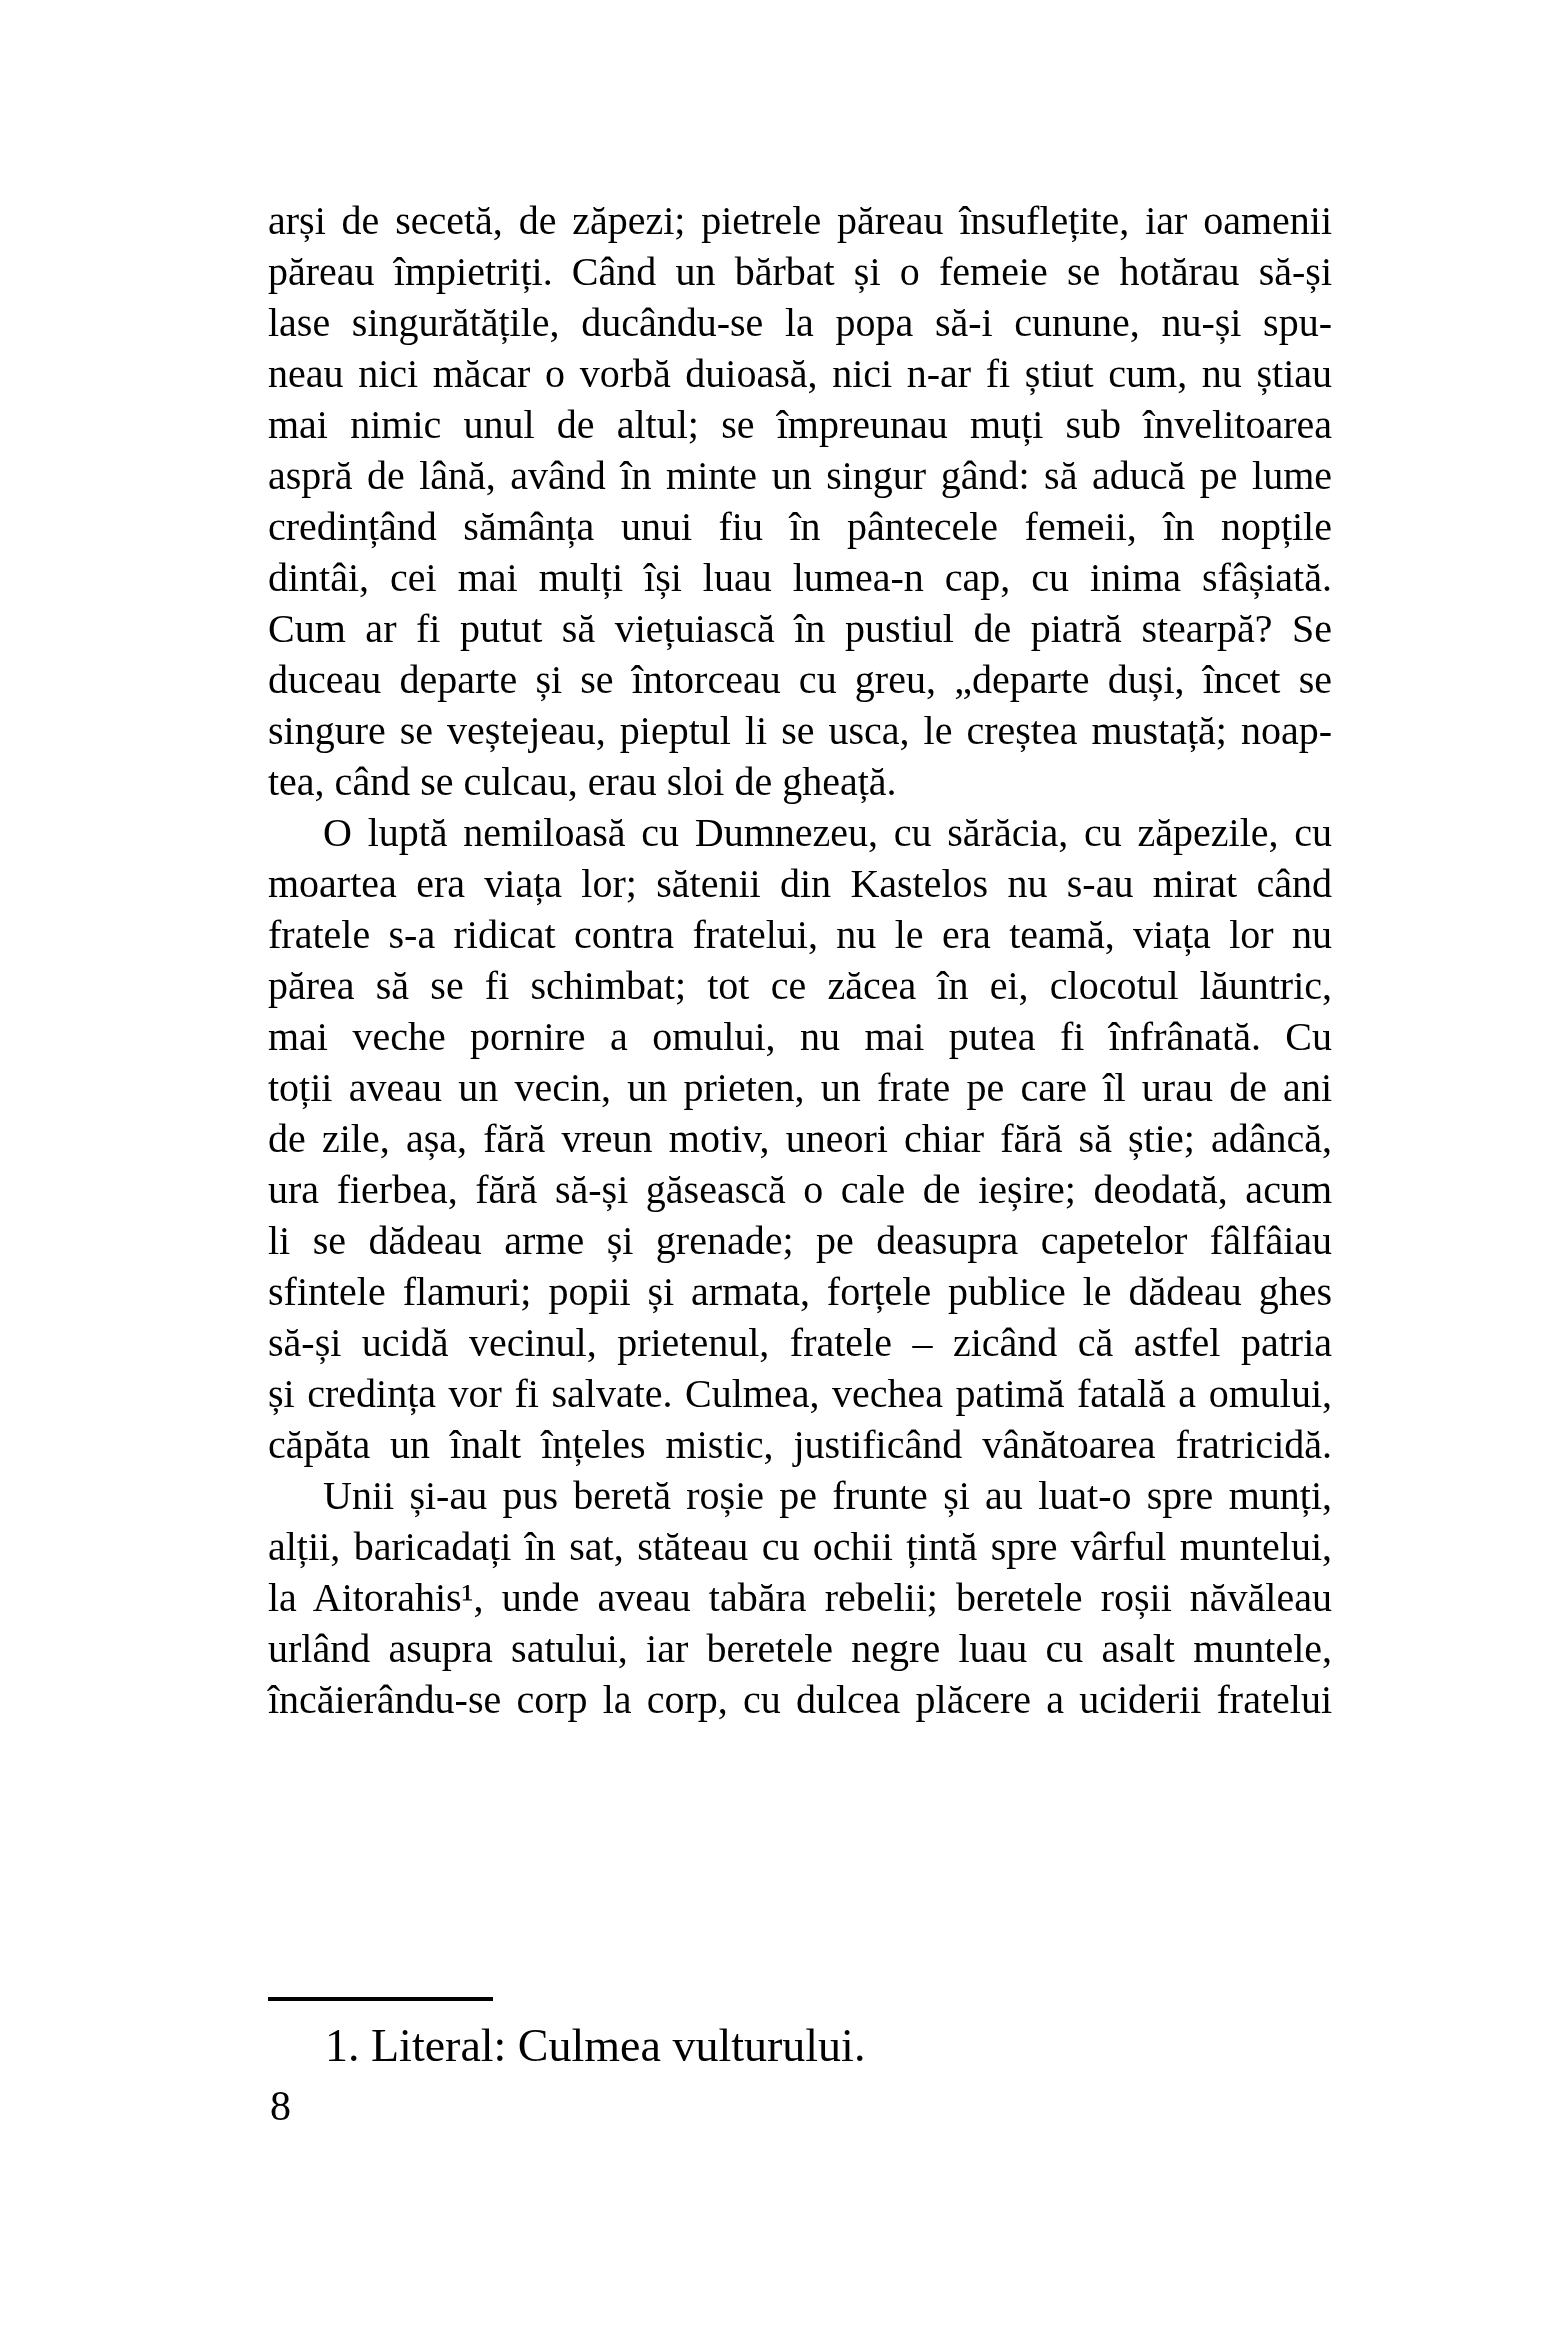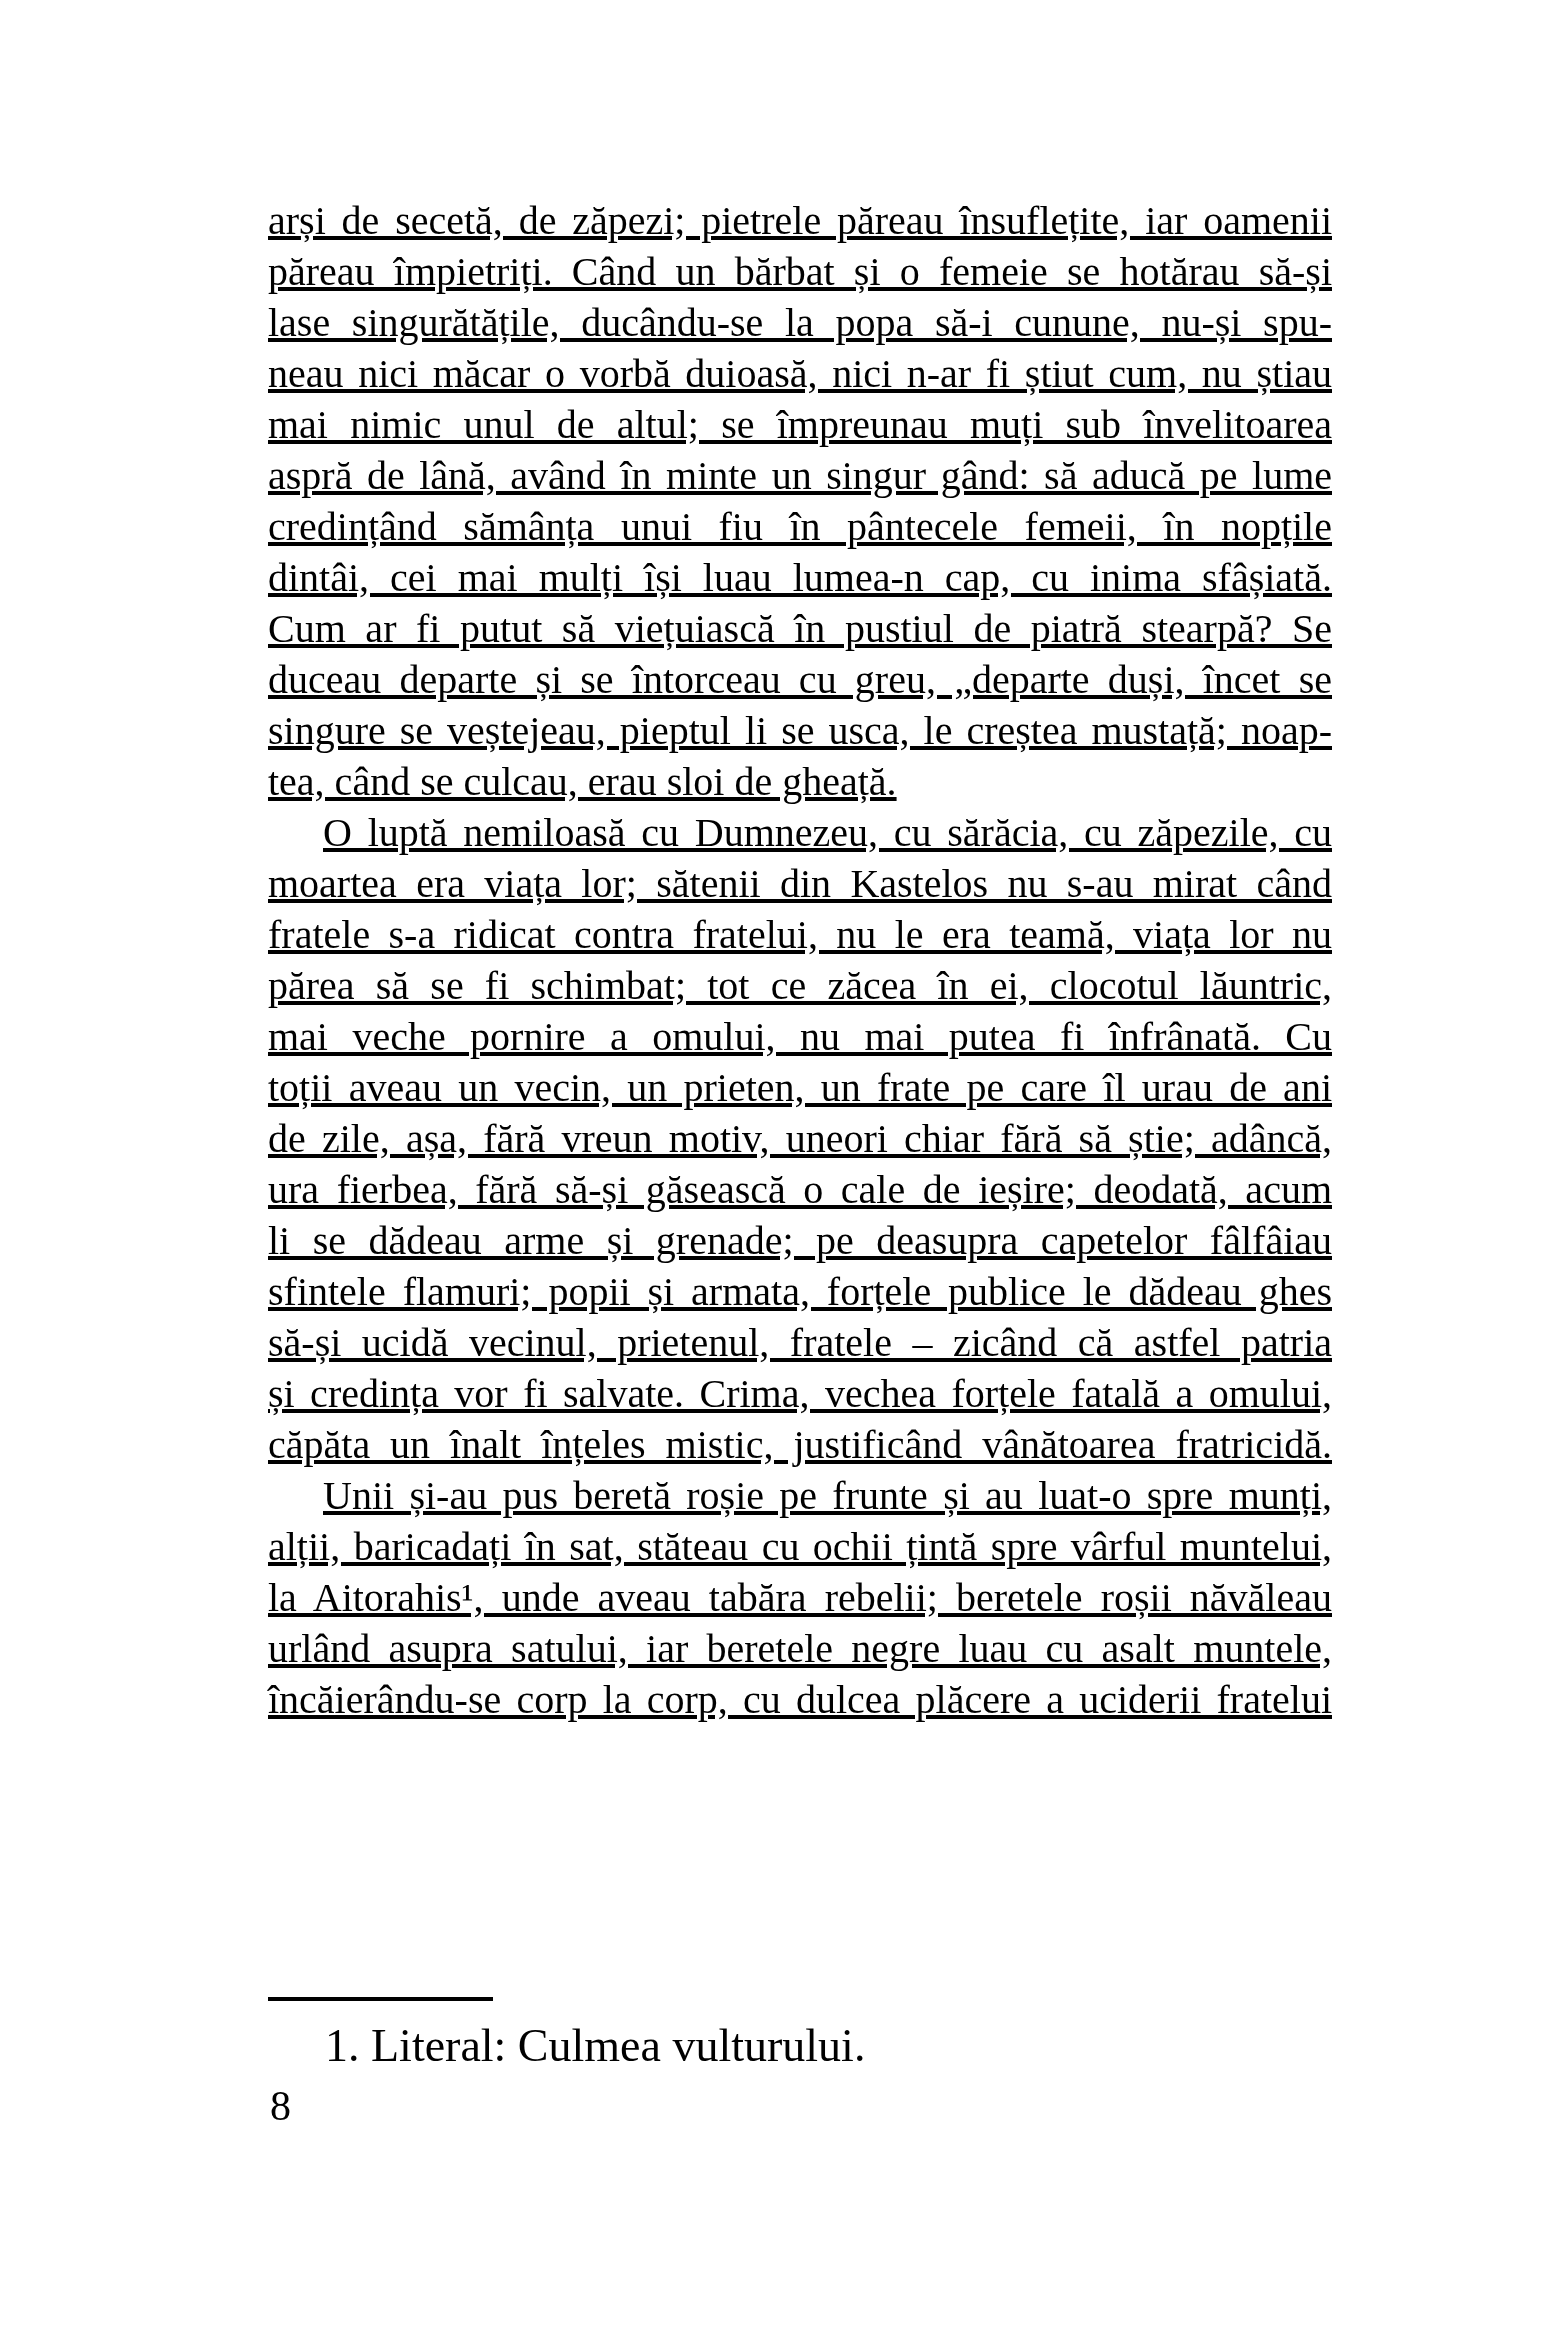--- a/index.html
+++ b/index.html
@@ -17,21 +17,20 @@
     overflow: hidden;
   }
   .text-block {
     position: absolute;
     left: 268px;
     top: 195px;
     width: 1064px;
     font-size: 40px;
     line-height: 51px;
     font-weight: 500;
-    text-decoration: underline;
   }
   .line {
     text-align: justify;
     text-align-last: justify;
     white-space: normal;
   }
   .line.no-just {
     text-align: center;
     text-align-last: left;
   }
@@ -92,21 +91,21 @@
         <div class="line">moartea era viața lor; sătenii din Kastelos nu s-au mirat când</div>
         <div class="line">fratele s-a ridicat contra fratelui, nu le era teamă, viața lor nu</div>
         <div class="line">părea să se fi schimbat; tot ce zăcea în ei, clocotul lăuntric,</div>
         <div class="line">mai veche pornire a omului, nu mai putea fi înfrânată. Cu</div>
         <div class="line">toții aveau un vecin, un prieten, un frate pe care îl urau de ani</div>
         <div class="line">de zile, așa, fără vreun motiv, uneori chiar fără să știe; adâncă,</div>
         <div class="line">ura fierbea, fără să-și găsească o cale de ieșire; deodată, acum</div>
         <div class="line">li se dădeau arme și grenade; pe deasupra capetelor fâlfâiau</div>
         <div class="line">sfintele flamuri; popii și armata, forțele publice le dădeau ghes</div>
         <div class="line">să-și ucidă vecinul, prietenul, fratele – zicând că astfel patria</div>
-        <div class="line">și credința vor fi salvate. Crima, vechea forțele fatală a omului,</div>
+        <div class="line">și credința vor fi salvate. Culmea, vechea patimă fatală a omului,</div>
         <div class="line">căpăta un înalt înțeles mistic, justificând vânătoarea fratricidă.</div>
       </div>
       <div>
         <div class="line indent">Unii și-au pus beretă roșie pe frunte și au luat-o spre munți,</div>
         <div class="line">alții, baricadați în sat, stăteau cu ochii țintă spre vârful muntelui,</div>
         <div class="line">la Aitorahis¹, unde aveau tabăra rebelii; beretele roșii năvăleau</div>
         <div class="line">urlând asupra satului, iar beretele negre luau cu asalt muntele,</div>
         <div class="line">încăierându-se corp la corp, cu dulcea plăcere a uciderii fratelui</div>
       </div>
     </div>

